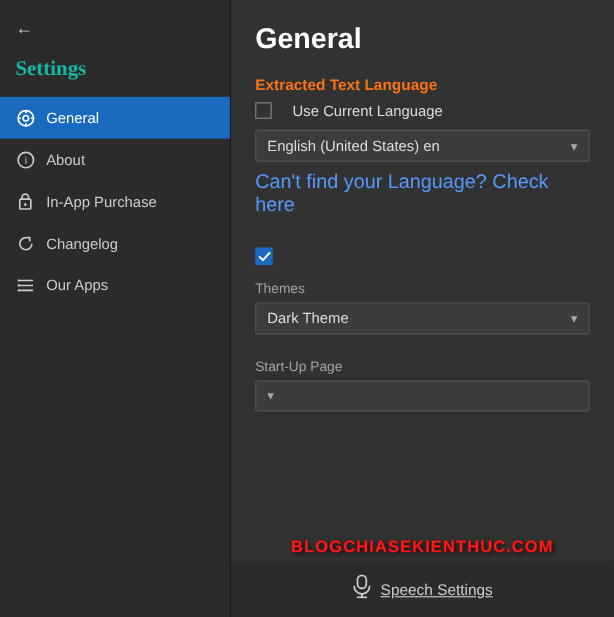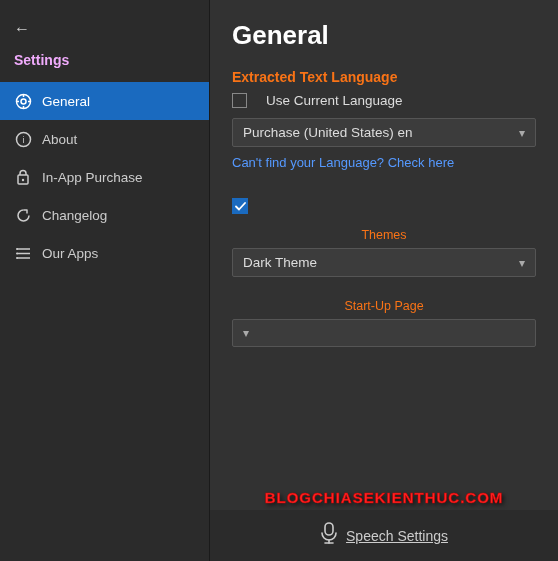--- a/index.html
+++ b/index.html
@@ -26,24 +26,25 @@
     .sidebar-back {
       display: flex;
       align-items: center;
       padding: 8px 14px 12px 14px;
       cursor: pointer;
       color: #cccccc;
       font-size: 16px;
     }
 
     .sidebar-title {
-      color: #f0abfc;
-      font-size: 14px;
+      color: #14b8a6;
+      font-size: 19px;
       font-weight: 600;
       padding: 4px 14px 14px 14px;
+      font-family: Liberation Serif, serif;
     }
 
     .sidebar-item {
       display: flex;
       align-items: center;
       padding: 10px 14px;
       color: #cccccc;
       font-size: 13.5px;
       cursor: pointer;
       gap: 10px;
@@ -136,36 +137,35 @@
       margin-bottom: 8px;
     }
 
     .dropdown-arrow {
       color: #aaa;
       font-size: 12px;
     }
 
     .link-text {
       color: #5599ff;
-      font-size: 13px;
+      font-size: 18px;
       cursor: pointer;
       text-decoration: none;
       margin-bottom: 14px;
       display: block;
     }
 
     .section-gap {
       margin-bottom: 14px;
     }
 
     .label-small {
-      color: #f97316;
+      color: #a3a3a3;
       font-size: 12.5px;
       margin-bottom: 6px;
-      text-align: center;
     }
 
     
     .footer-bar {
       position: absolute;
       bottom: 0;
       left: 0;
       right: 0;
       background: #2b2b2b;
       display: flex;
@@ -280,21 +280,21 @@
 
   <div class="section-gap">
     <div class="section-title">Extracted Text Language</div>
 
     <div class="checkbox-row">
       <div class="checkbox-box"></div>
       <span class="checkbox-label">Use Current Language</span>
     </div>
 
     <div class="dropdown">
-      <span>Purchase (United States) en</span>
+      <span>English (United States) en</span>
       <span class="dropdown-arrow">▾</span>
     </div>
 
     <a class="link-text">Can't find your Language? Check here</a>
   </div>
 
   <div class="checkbox-row section-gap">
     <div class="checkbox-checked">
       <svg width="11" height="9" viewBox="0 0 11 9" fill="none">
         <polyline points="1,4.5 4,7.5 10,1" stroke="white" stroke-width="1.8" fill="none" stroke-linecap="round" stroke-linejoin="round"></polyline>

